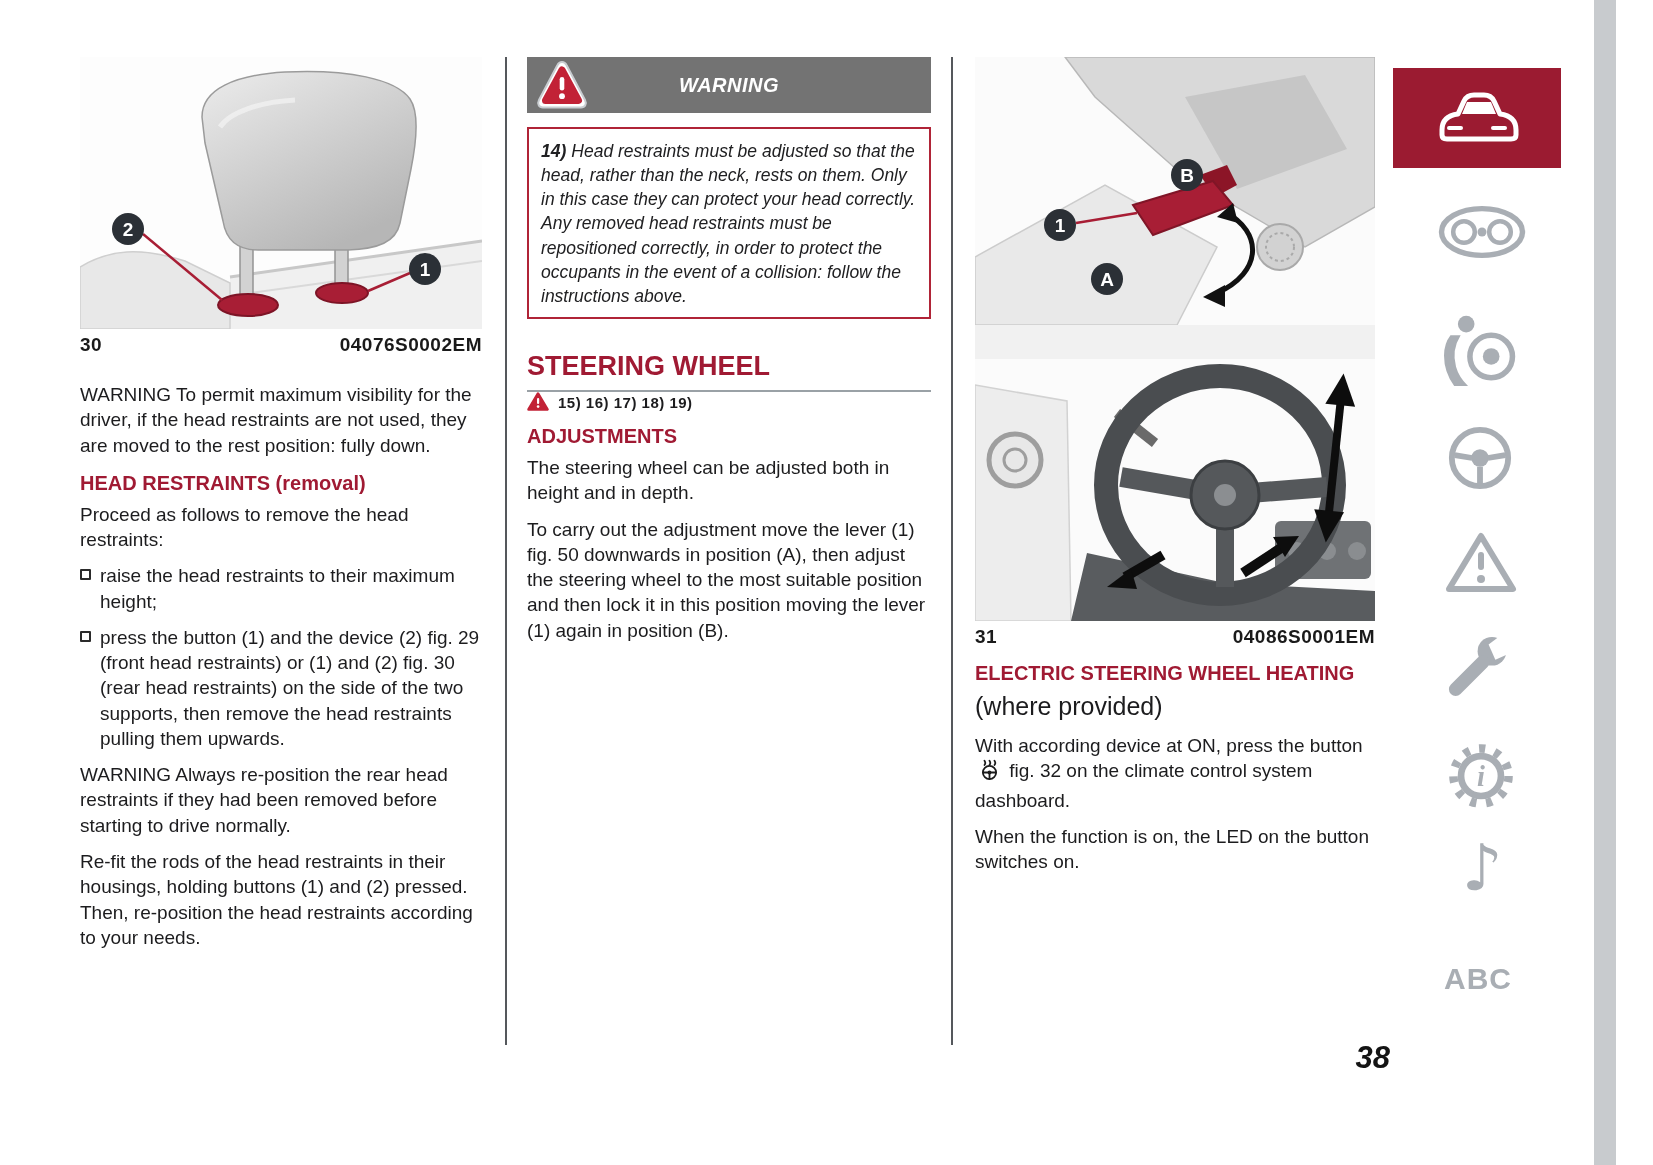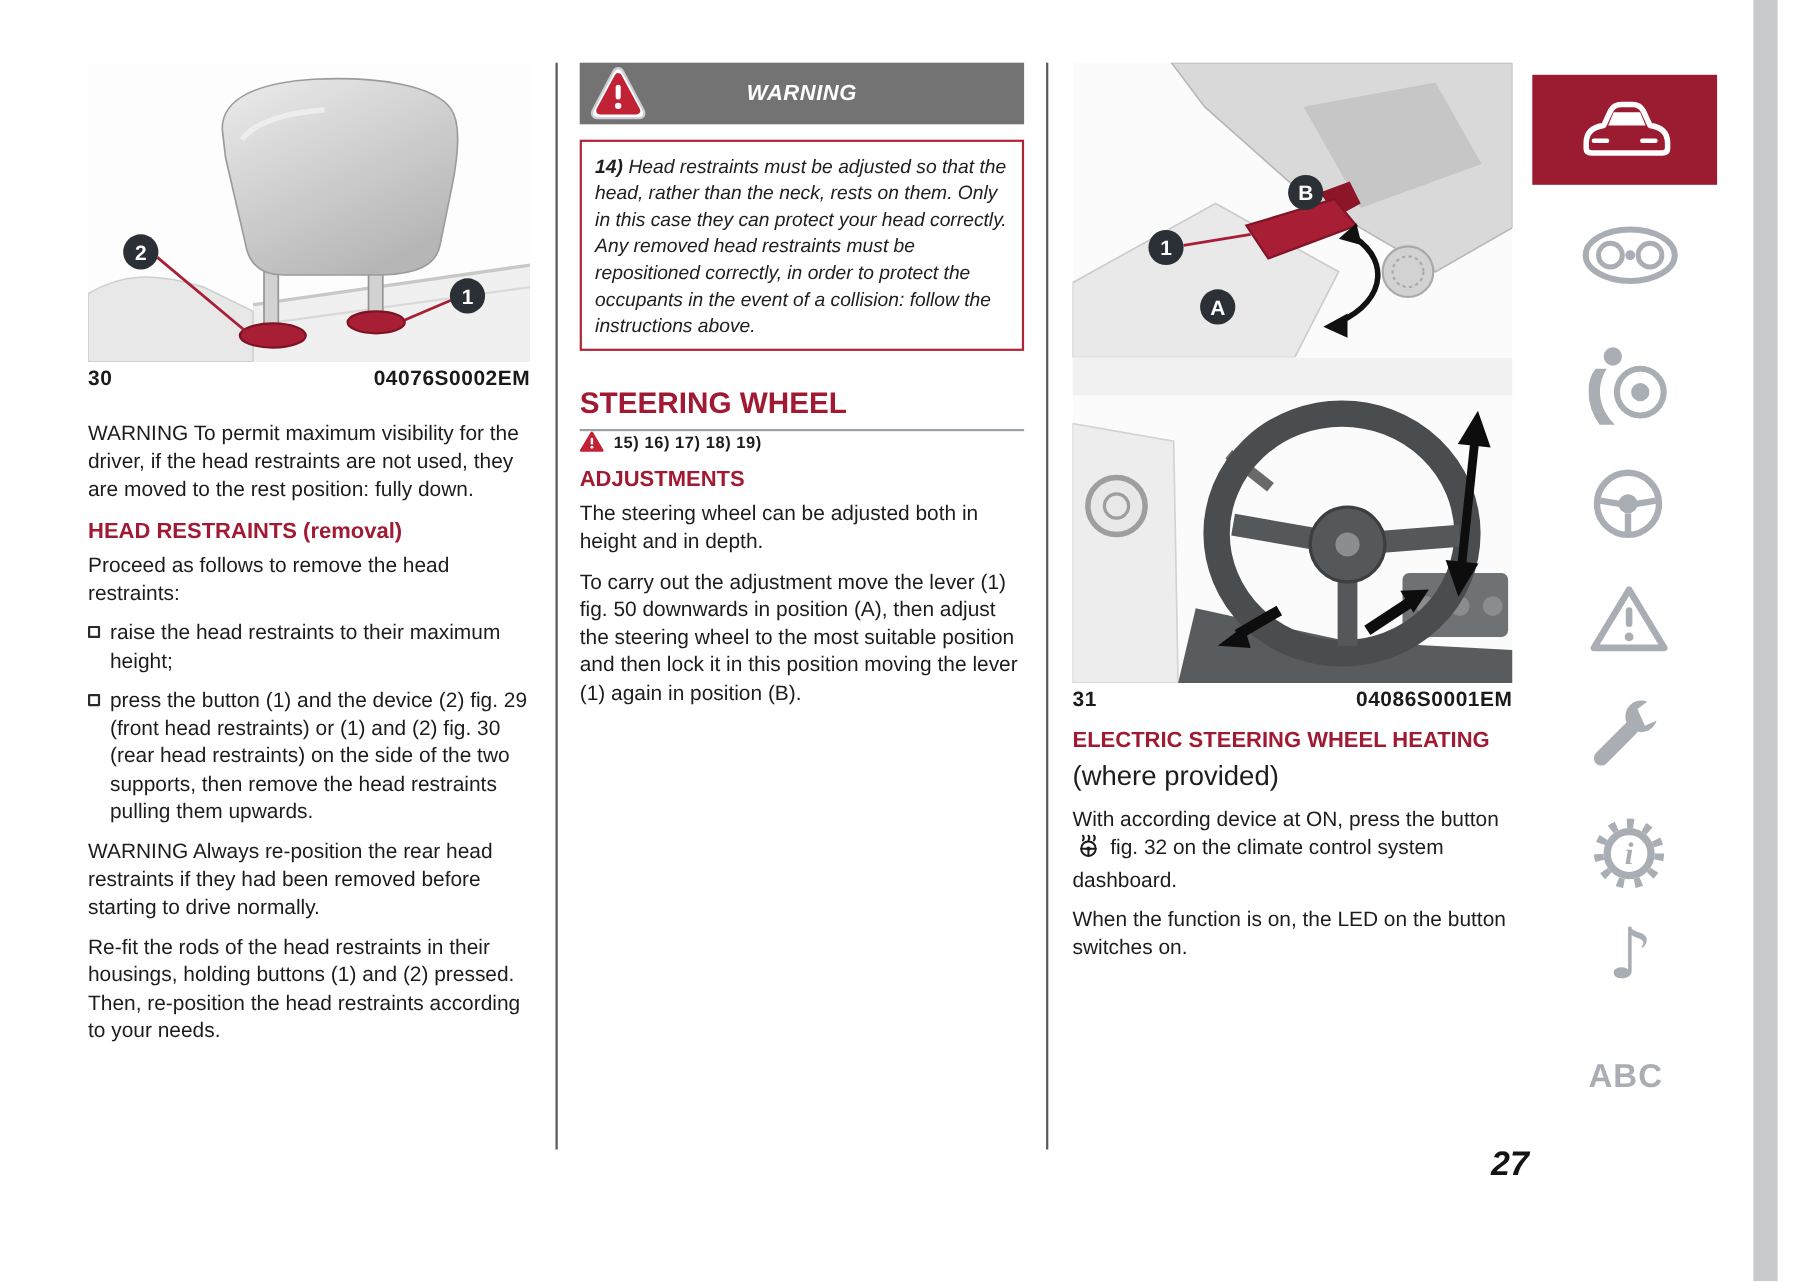--- a/index.html
+++ b/index.html
@@ -338,15 +338,15 @@
 
     <div class="music-note">
       <span>♪</span>
     </div>
 
     <div class="side-abc">ABC</div>
   </nav>
 
   <div class="edge-strip"></div>
 
-  <div class="page-number">27</div>
+  <div class="page-number">38</div>
 
 </div>
 
 </body></html>

